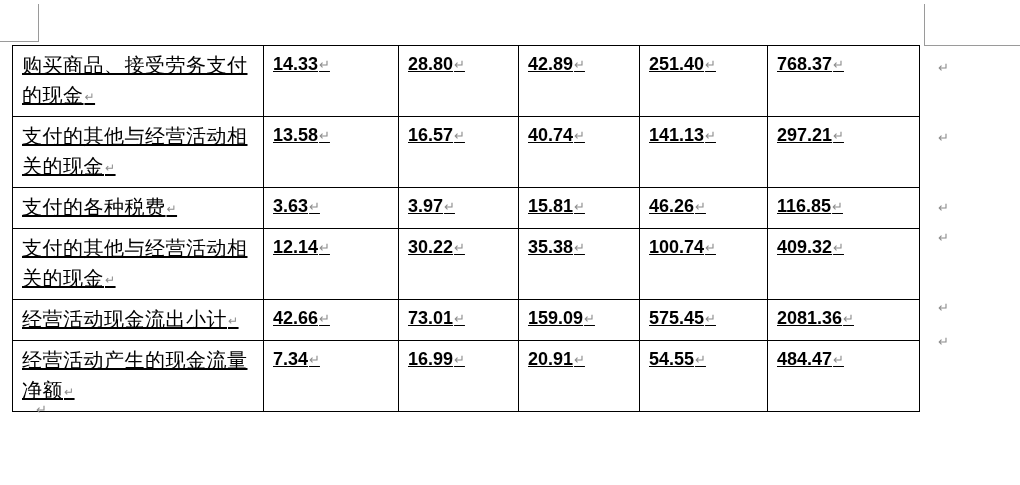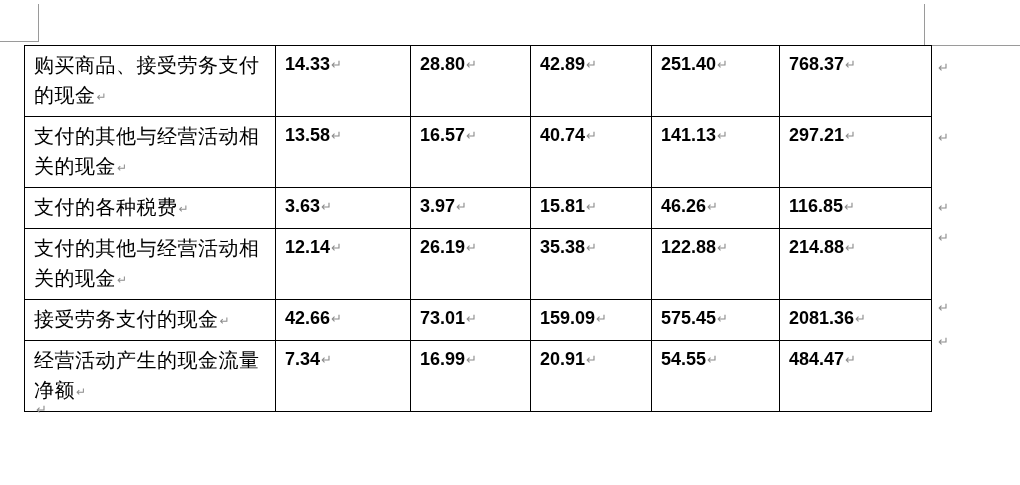--- a/index.html
+++ b/index.html
@@ -21,25 +21,26 @@
     background: #9a9a9a;
   }
   .mark-tl-v { left: 38px;  top: 4px;  width: 1px;  height: 38px; }
   .mark-tl-h { left: 0px;   top: 41px; width: 39px; height: 1px; }
   .mark-tr-v { left: 924px; top: 4px;  width: 1px;  height: 41px; }
   .mark-tr-h { left: 924px; top: 45px; width: 96px; height: 1px; }
 
   
   .doc-table {
     position: absolute;
-    left: 24px;
+    left: 12px;
     top: 45px;
     width: 907px;
     border-collapse: collapse;
     table-layout: fixed;
+    text-decoration: underline;
   }
   .doc-table td {
     border: 1px solid #000000;
     vertical-align: top;
     padding: 4px 8px 4px 9px;
     background: #ffffff;
   }
 
   
   .col-label { width: 251px; }
@@ -143,28 +144,28 @@
       <td class="cell-value"><span>3.63</span><span class="pilcrow">↵</span></td>
       <td class="cell-value"><span>3.97</span><span class="pilcrow">↵</span></td>
       <td class="cell-value"><span>15.81</span><span class="pilcrow">↵</span></td>
       <td class="cell-value"><span>46.26</span><span class="pilcrow">↵</span></td>
       <td class="cell-value"><span>116.85</span><span class="pilcrow">↵</span></td>
     </tr>
 
     <tr>
       <td class="cell-label"><span>支付的其他与经营活动相关的现金</span><span class="pilcrow">↵</span></td>
       <td class="cell-value"><span>12.14</span><span class="pilcrow">↵</span></td>
-      <td class="cell-value"><span>26.19</span><span class="pilcrow">↵</span></td>
+      <td class="cell-value"><span>30.22</span><span class="pilcrow">↵</span></td>
       <td class="cell-value"><span>35.38</span><span class="pilcrow">↵</span></td>
-      <td class="cell-value"><span>122.88</span><span class="pilcrow">↵</span></td>
-      <td class="cell-value"><span>214.88</span><span class="pilcrow">↵</span></td>
+      <td class="cell-value"><span>100.74</span><span class="pilcrow">↵</span></td>
+      <td class="cell-value"><span>409.32</span><span class="pilcrow">↵</span></td>
     </tr>
 
     <tr>
-      <td class="cell-label"><span>接受劳务支付的现金</span><span class="pilcrow">↵</span></td>
+      <td class="cell-label"><span>经营活动现金流出小计</span><span class="pilcrow">↵</span></td>
       <td class="cell-value"><span>42.66</span><span class="pilcrow">↵</span></td>
       <td class="cell-value"><span>73.01</span><span class="pilcrow">↵</span></td>
       <td class="cell-value"><span>159.09</span><span class="pilcrow">↵</span></td>
       <td class="cell-value"><span>575.45</span><span class="pilcrow">↵</span></td>
       <td class="cell-value"><span>2081.36</span><span class="pilcrow">↵</span></td>
     </tr>
 
     <tr>
       <td class="cell-label"><span>经营活动产生的现金流量净额</span><span class="pilcrow">↵</span></td>
       <td class="cell-value"><span>7.34</span><span class="pilcrow">↵</span></td>

